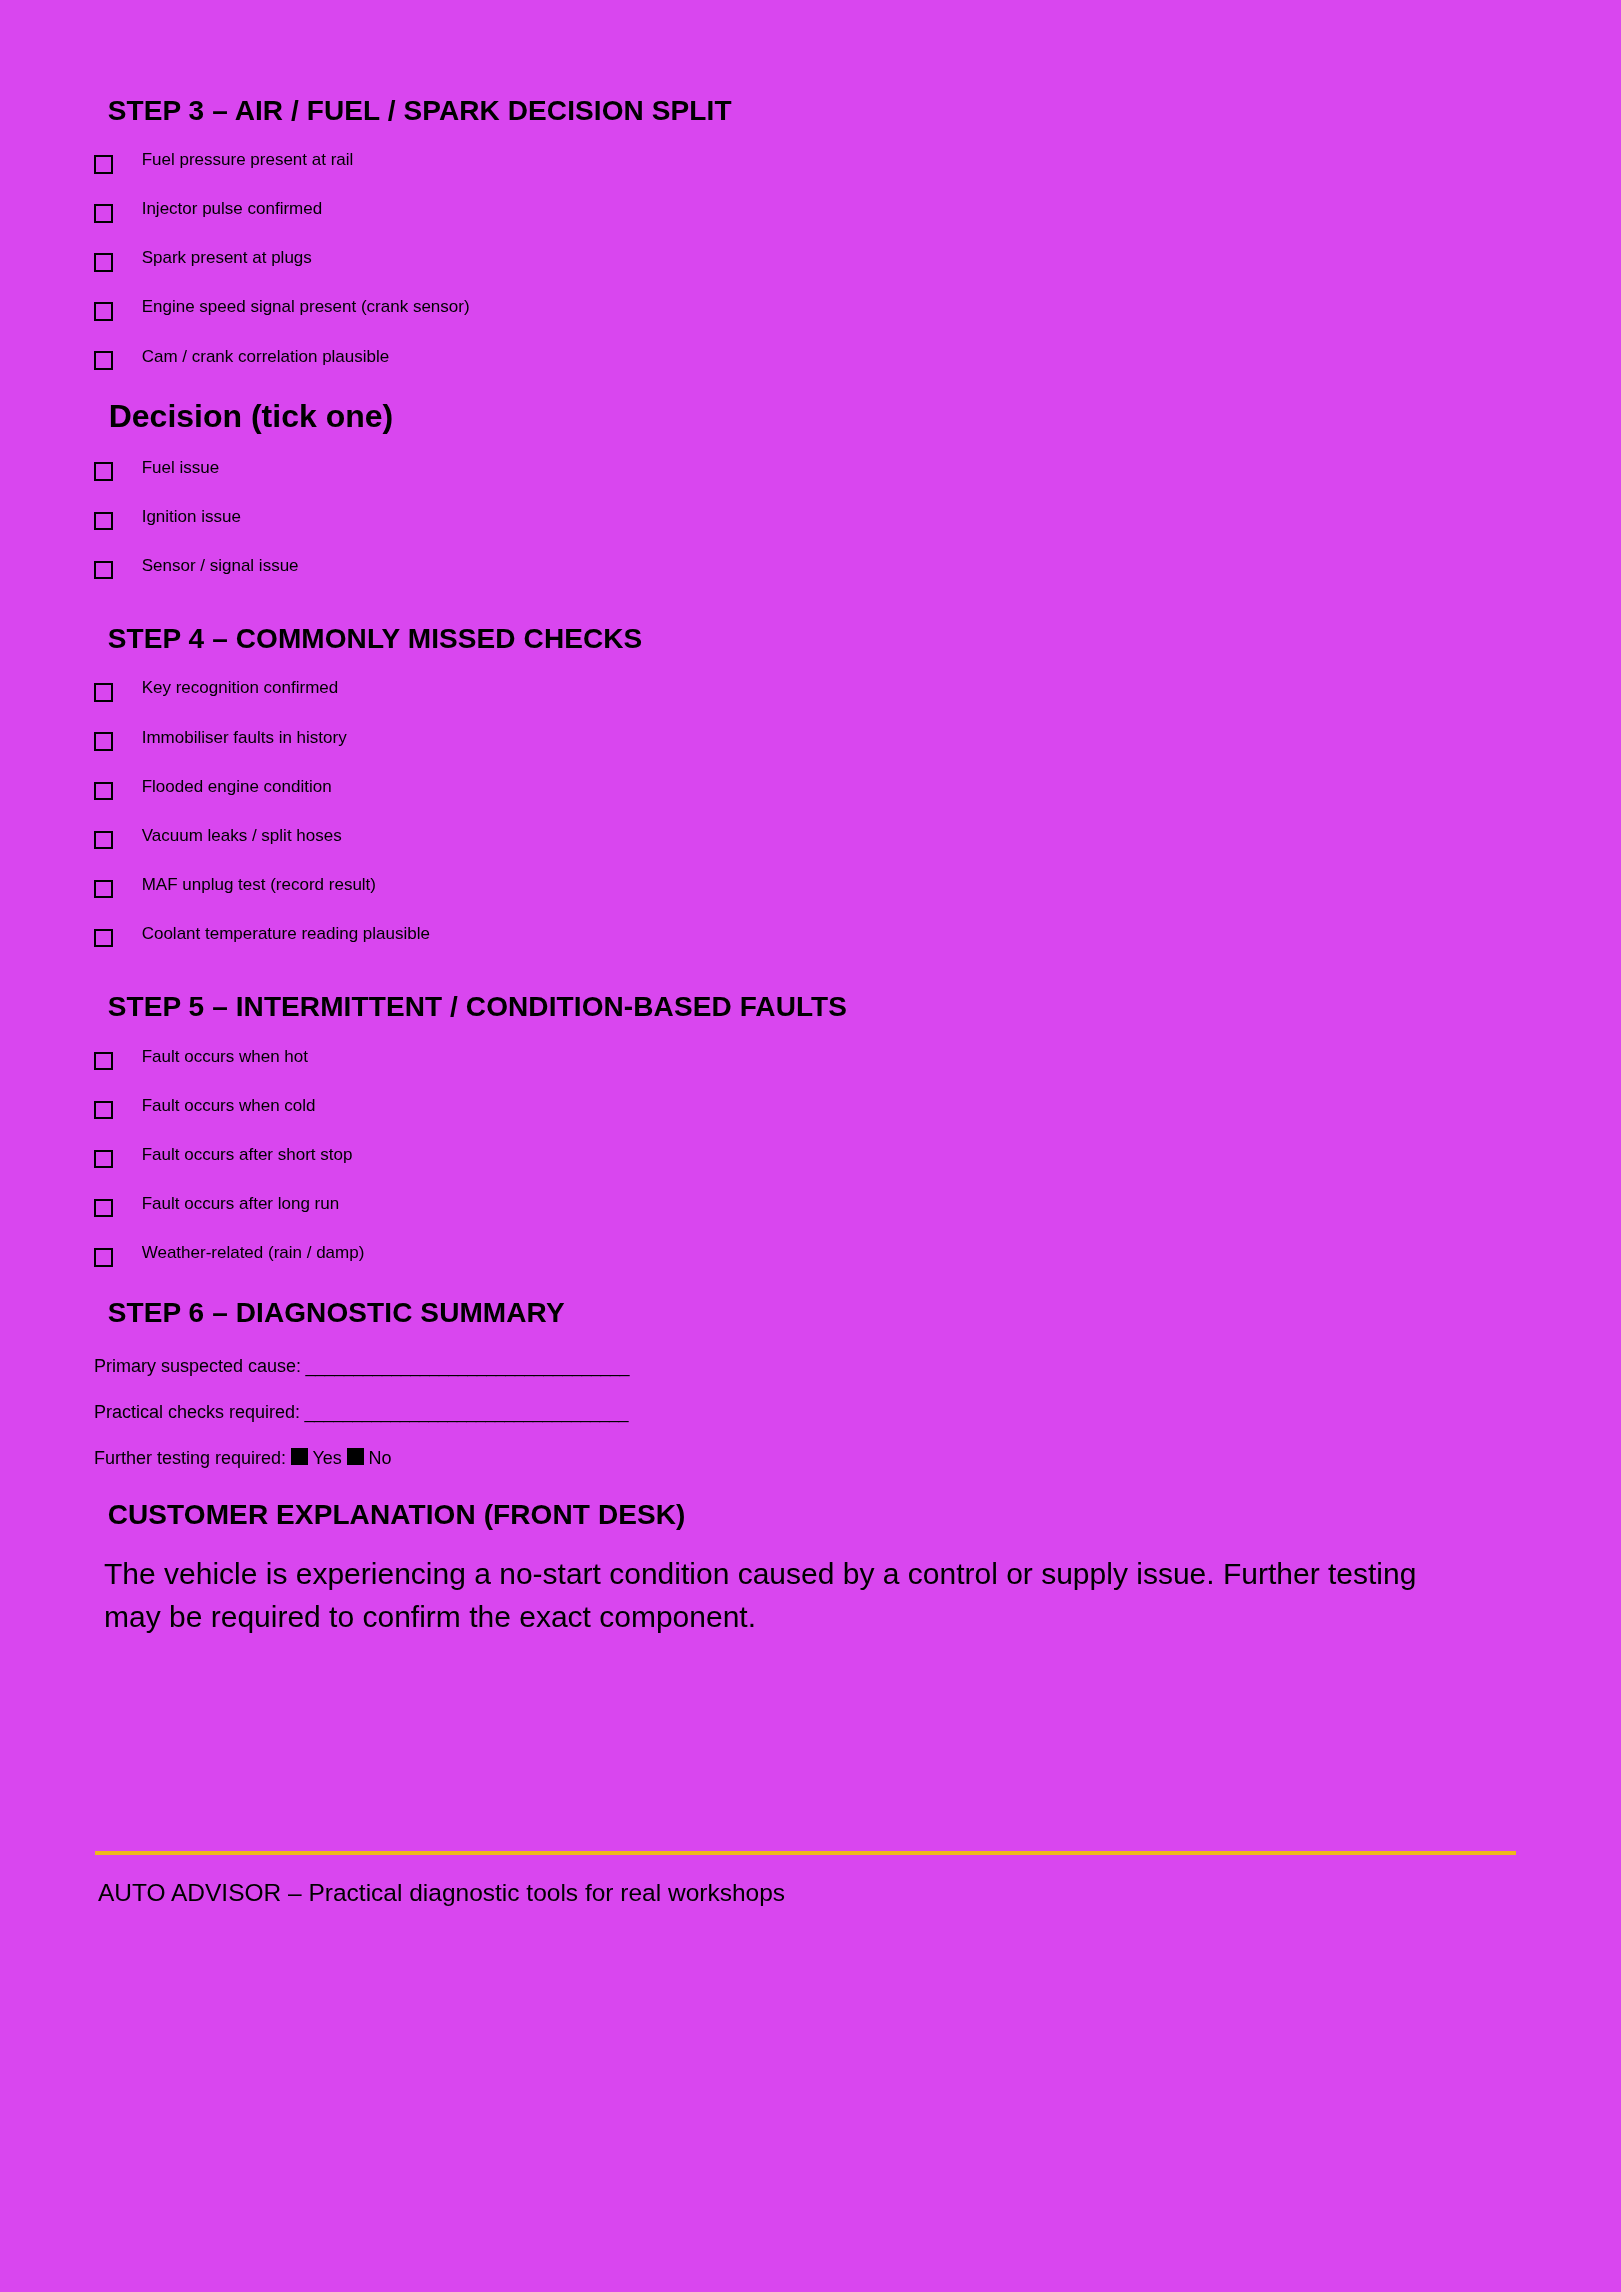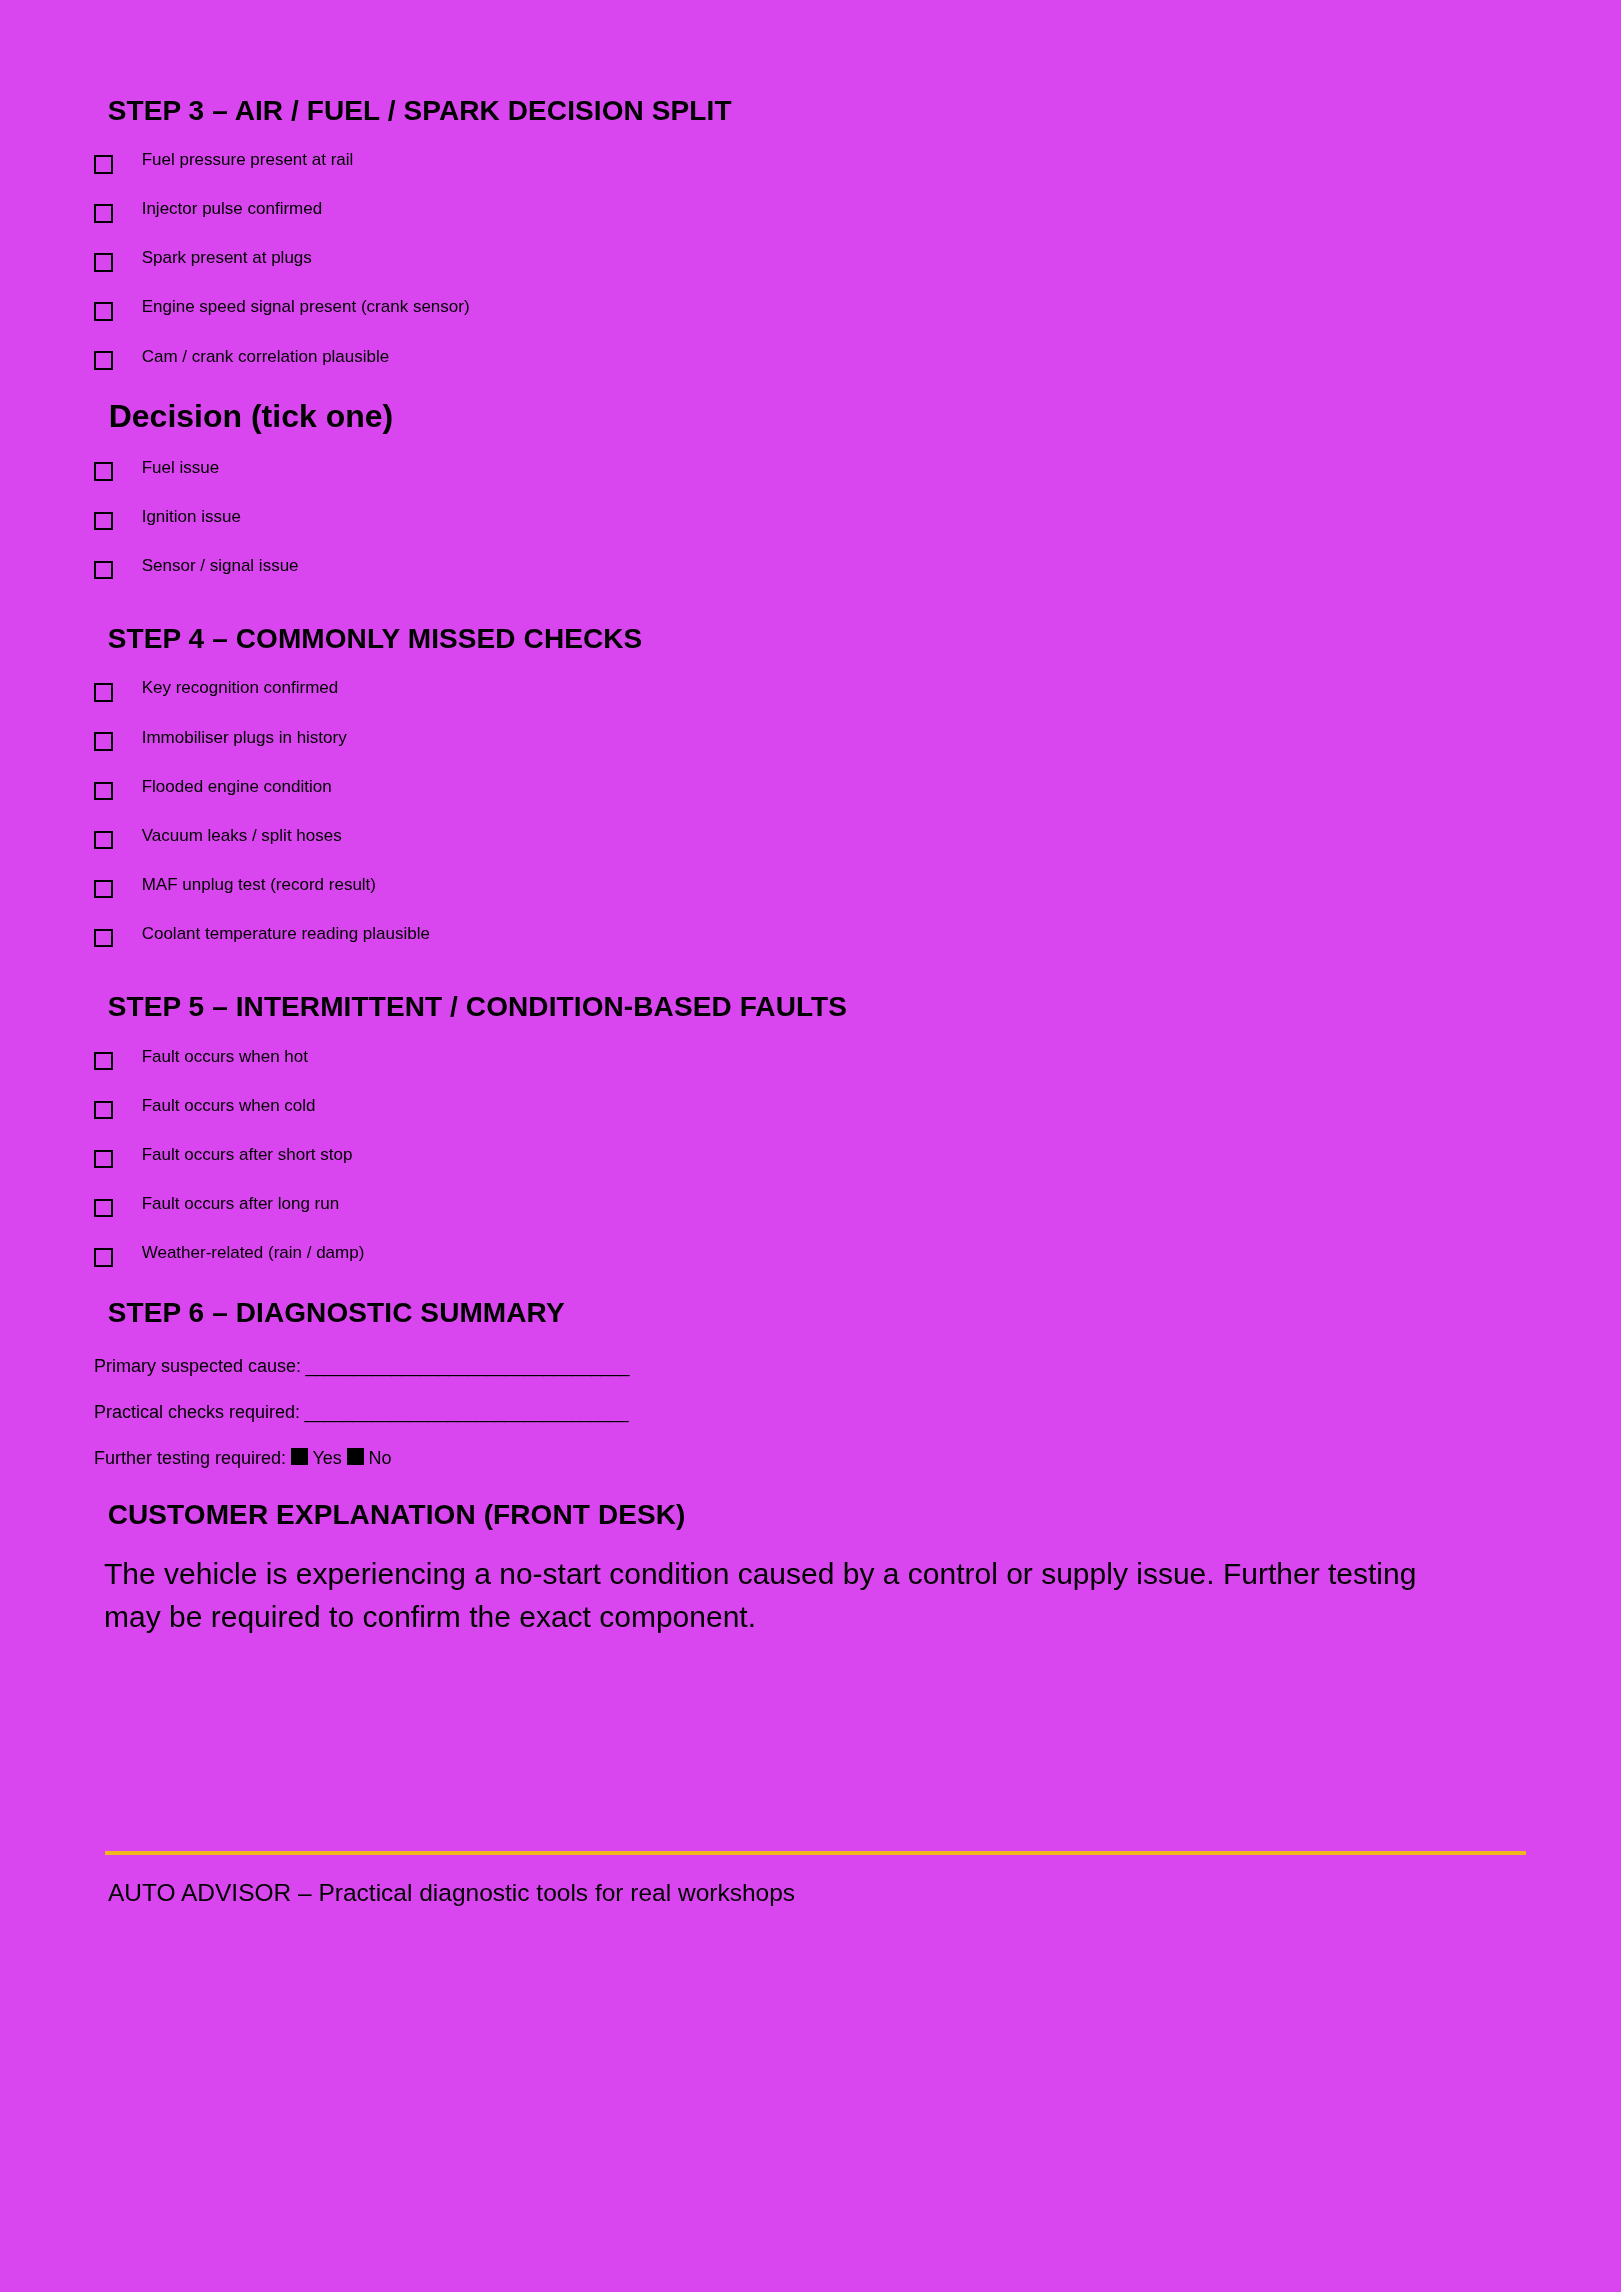--- a/index.html
+++ b/index.html
@@ -92,21 +92,21 @@
     font-size: 30px;
     line-height: 1.42;
     margin-top: 21.6px;
     width: 1313px;
     margin-left: 10px;
   }
 
   
   .footer-wrap {
     position: absolute;
-    left: 105px;
+    left: 95px;
     top: 1851px;
     width: 1421px;
   }
   .footer-rule {
     height: 3.9px;
     width: 100%;
     background: #efb81c;
   }
   .footer-text {
     font-size: 24.5px;
@@ -160,21 +160,21 @@
     </div>
 
     <div class="section-heading sec-gap-top">STEP 4 – COMMONLY MISSED CHECKS</div>
 
     <div class="check-row first-item">
       <span class="cbox"></span>
       <span class="check-label">Key recognition confirmed</span>
     </div>
     <div class="check-row">
       <span class="cbox"></span>
-      <span class="check-label">Immobiliser plugs in history</span>
+      <span class="check-label">Immobiliser faults in history</span>
     </div>
     <div class="check-row">
       <span class="cbox"></span>
       <span class="check-label">Flooded engine condition</span>
     </div>
     <div class="check-row">
       <span class="cbox"></span>
       <span class="check-label">Vacuum leaks / split hoses</span>
     </div>
     <div class="check-row">

